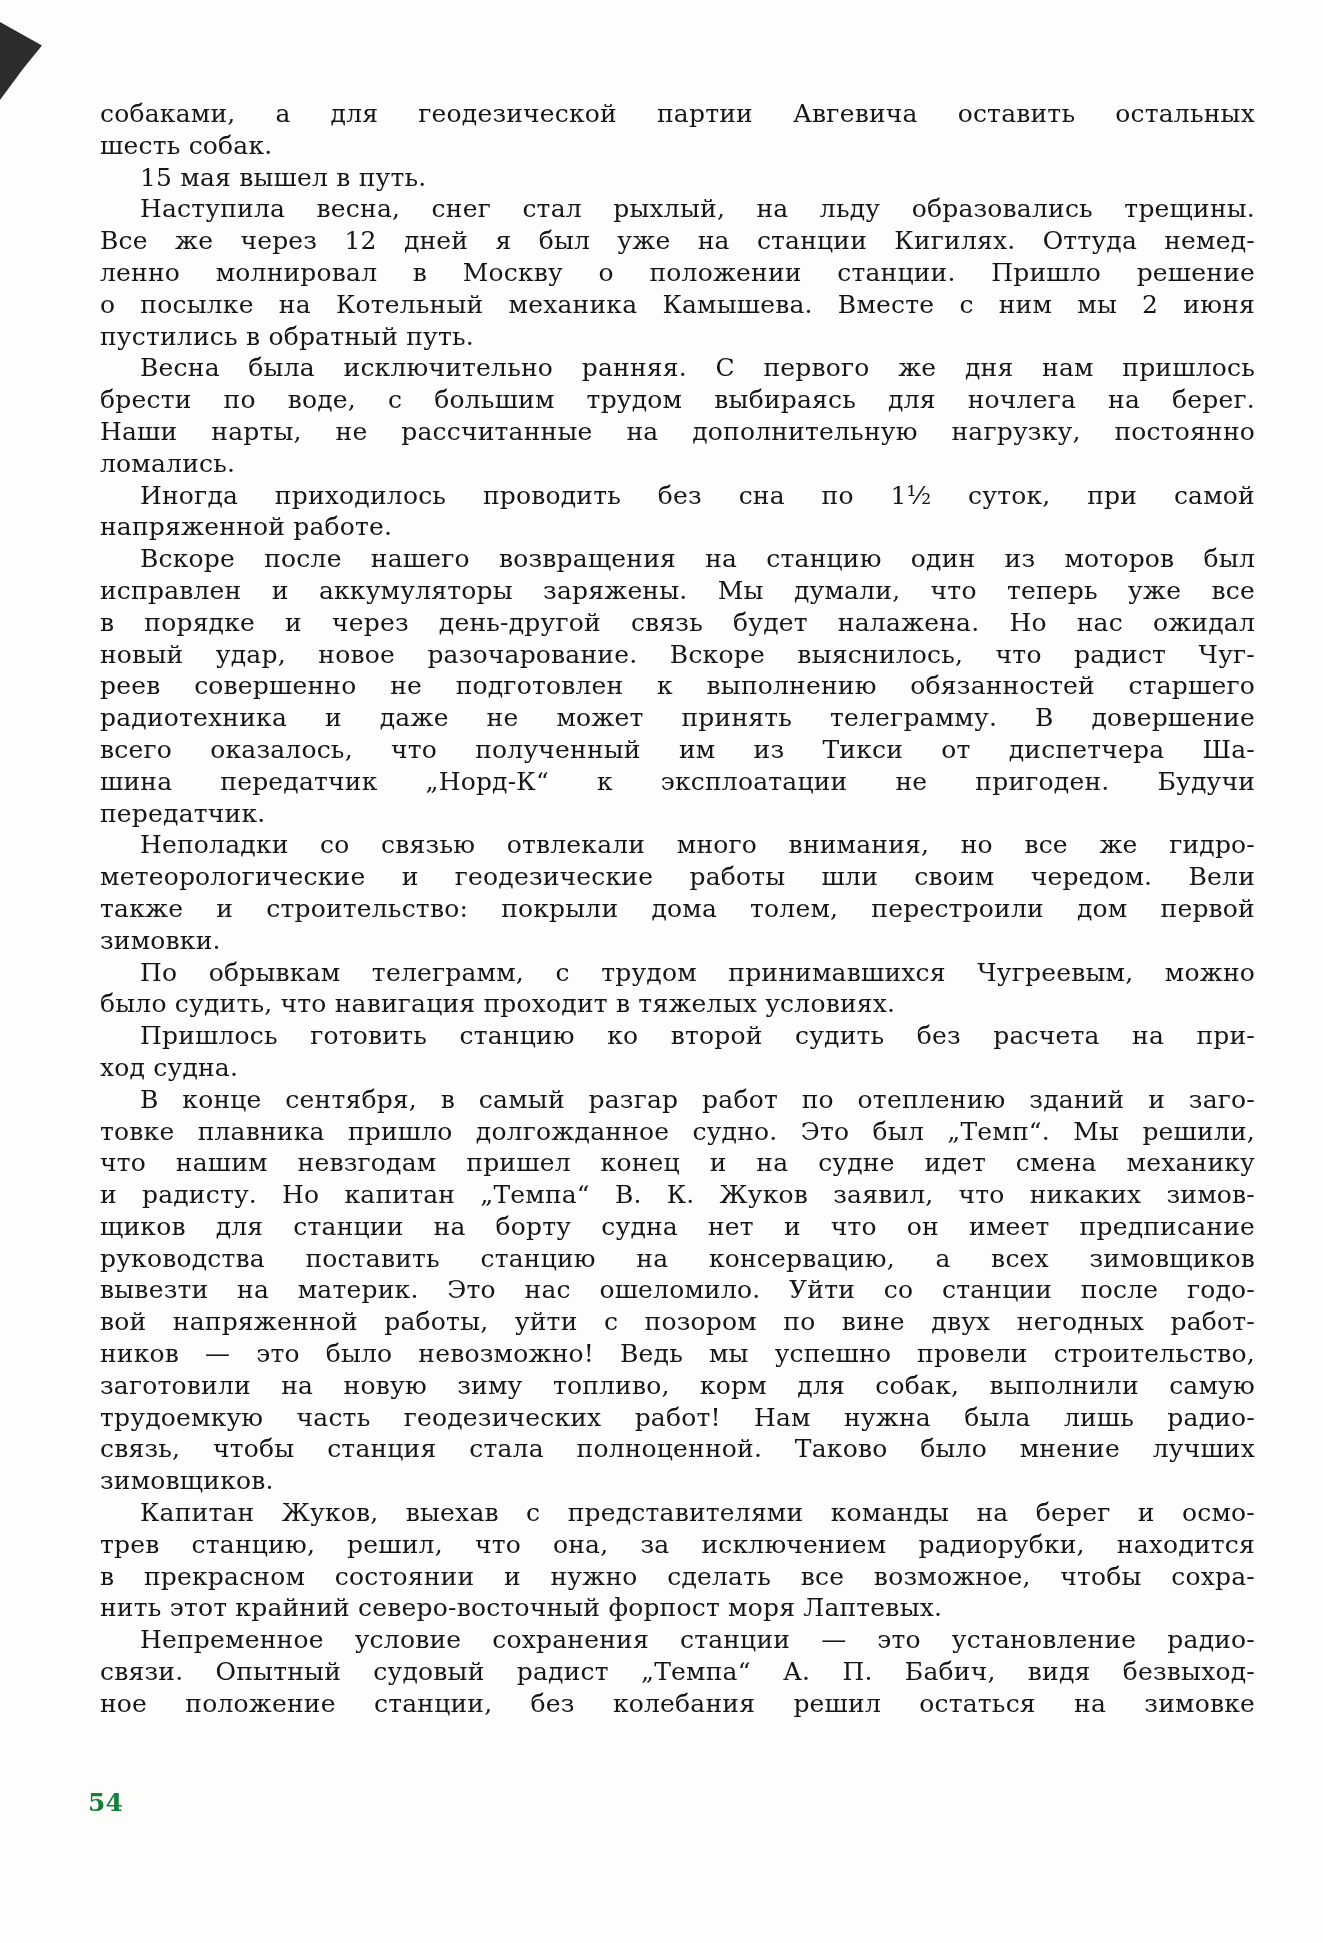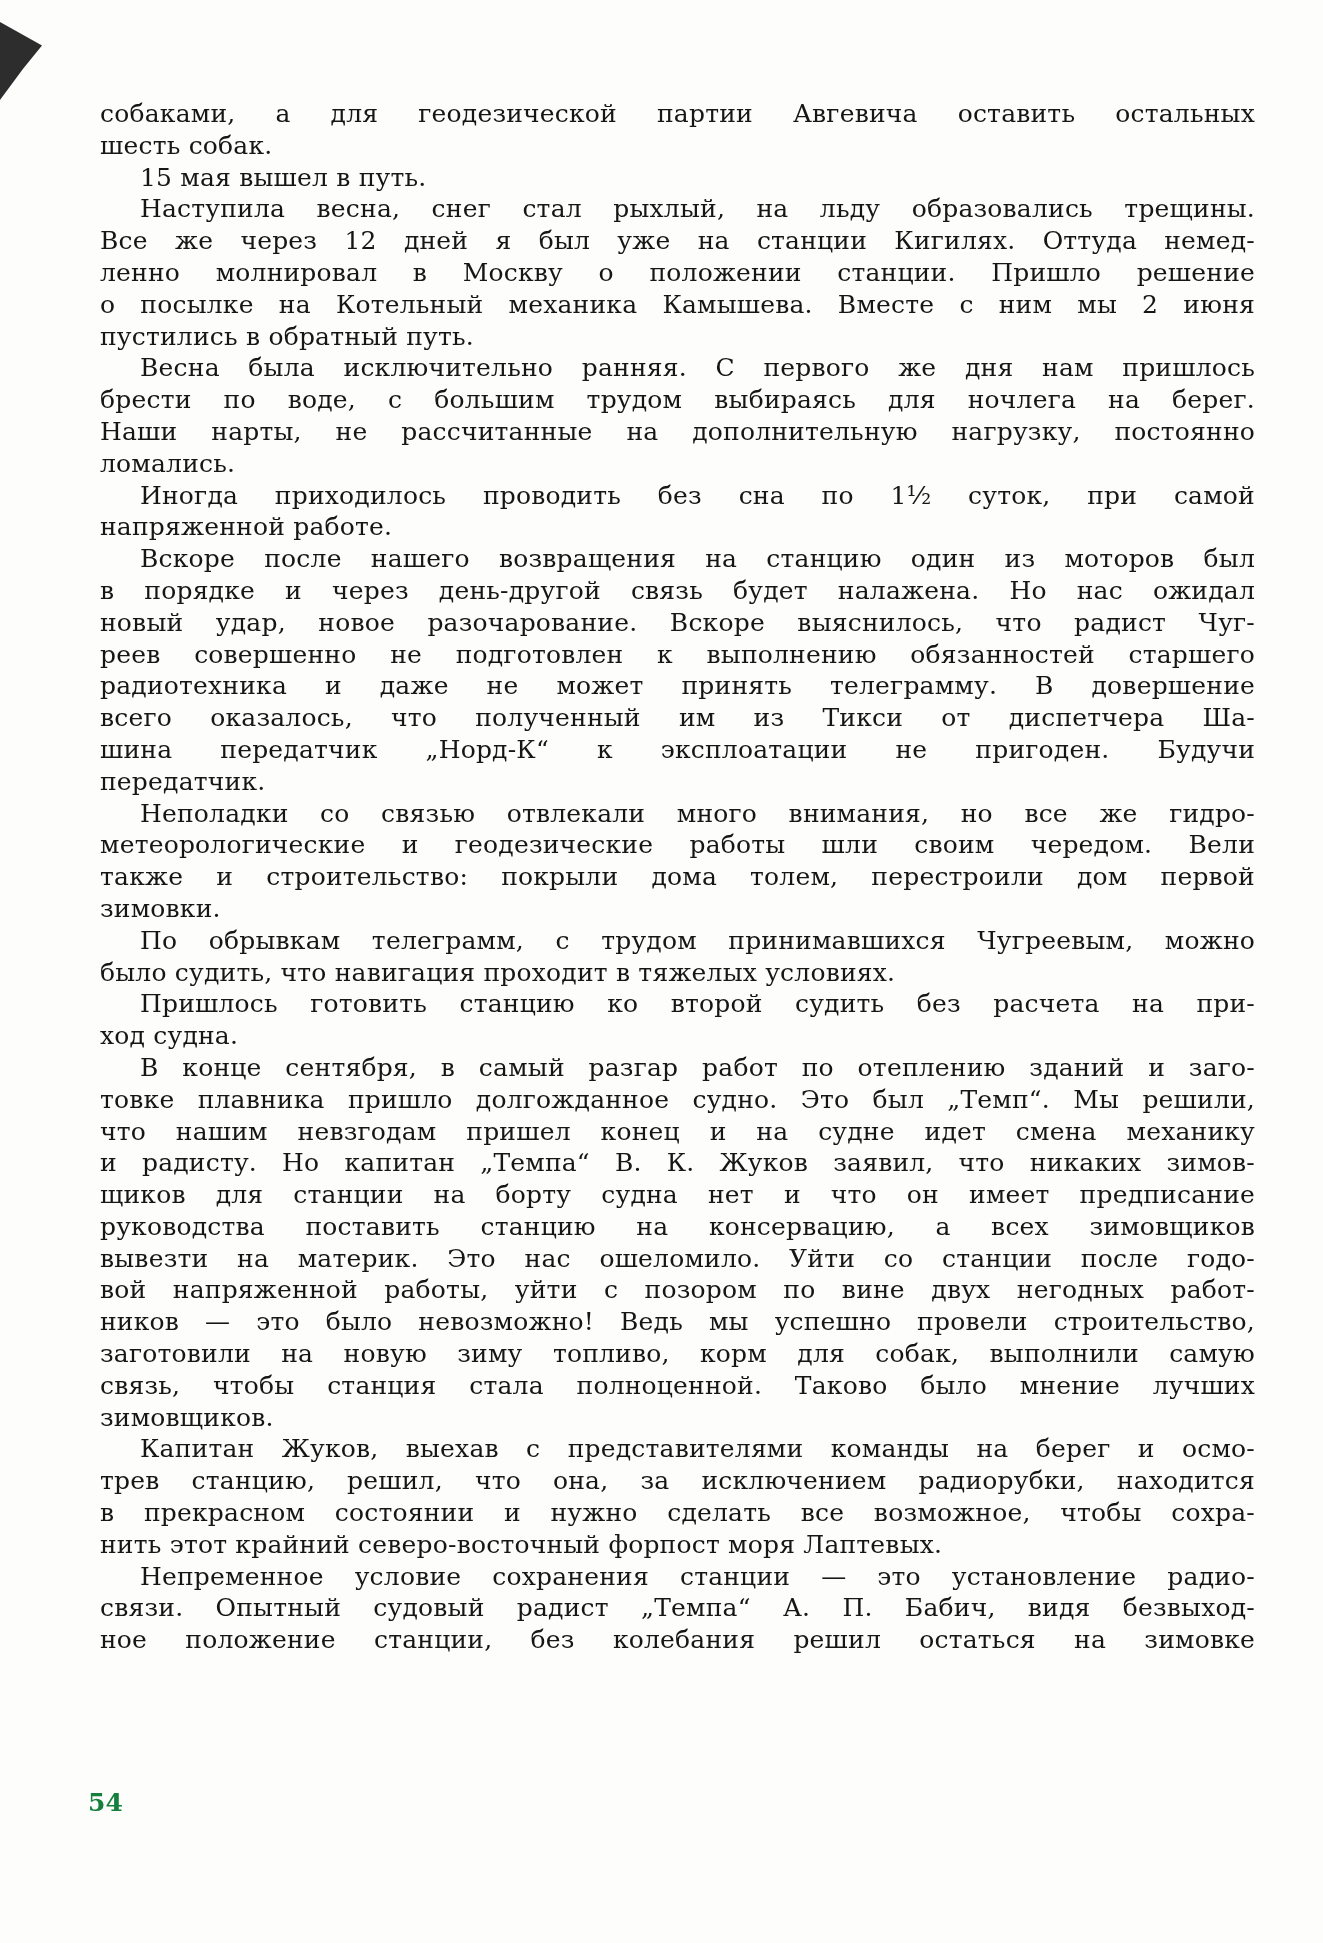--- a/index.html
+++ b/index.html
@@ -61,20 +61,21 @@
       <div class="line">ленно молнировал в Москву о положении станции. Пришло решение</div>
       <div class="line">о посылке на Котельный механика Камышева. Вместе с ним мы 2 июня</div>
       <div class="line ragged">пустились в обратный путь.</div>
       <div class="line indent">Весна была исключительно ранняя. С первого же дня нам пришлось</div>
       <div class="line">брести по воде, с большим трудом выбираясь для ночлега на берег.</div>
       <div class="line">Наши нарты, не рассчитанные на дополнительную нагрузку, постоянно</div>
       <div class="line ragged">ломались.</div>
       <div class="line indent">Иногда приходилось проводить без сна по 1¹⁄₂ суток, при самой</div>
       <div class="line ragged">напряженной работе.</div>
       <div class="line indent">Вскоре после нашего возвращения на станцию один из моторов был</div>
+      <div class="line">исправлен и аккумуляторы заряжены. Мы думали, что теперь уже все</div>
       <div class="line">в порядке и через день-другой связь будет налажена. Но нас ожидал</div>
       <div class="line">новый удар, новое разочарование. Вскоре выяснилось, что радист Чуг-</div>
       <div class="line">реев совершенно не подготовлен к выполнению обязанностей старшего</div>
       <div class="line">радиотехника и даже не может принять телеграмму. В довершение</div>
       <div class="line">всего оказалось, что полученный им из Тикси от диспетчера Ша-</div>
       <div class="line">шина передатчик „Норд-К“ к эксплоатации не пригоден. Будучи</div>
       <div class="line ragged">передатчик.</div>
       <div class="line indent">Неполадки со связью отвлекали много внимания, но все же гидро-</div>
       <div class="line">метеорологические и геодезические работы шли своим чередом. Вели</div>
       <div class="line">также и строительство: покрыли дома толем, перестроили дом первой</div>
@@ -86,20 +87,21 @@
       <div class="line indent">В конце сентября, в самый разгар работ по отеплению зданий и заго-</div>
       <div class="line">товке плавника пришло долгожданное судно. Это был „Темп“. Мы решили,</div>
       <div class="line">что нашим невзгодам пришел конец и на судне идет смена механику</div>
       <div class="line">и радисту. Но капитан „Темпа“ В. К. Жуков заявил, что никаких зимов-</div>
       <div class="line">щиков для станции на борту судна нет и что он имеет предписание</div>
       <div class="line">руководства поставить станцию на консервацию, а всех зимовщиков</div>
       <div class="line">вывезти на материк. Это нас ошеломило. Уйти со станции после годо-</div>
       <div class="line">вой напряженной работы, уйти с позором по вине двух негодных работ-</div>
       <div class="line">ников — это было невозможно! Ведь мы успешно провели строительство,</div>
       <div class="line">заготовили на новую зиму топливо, корм для собак, выполнили самую</div>
+      <div class="line">трудоемкую часть геодезических работ! Нам нужна была лишь радио-</div>
       <div class="line">связь, чтобы станция стала полноценной. Таково было мнение лучших</div>
       <div class="line ragged">зимовщиков.</div>
       <div class="line indent">Капитан Жуков, выехав с представителями команды на берег и осмо-</div>
       <div class="line">трев станцию, решил, что она, за исключением радиорубки, находится</div>
       <div class="line">в прекрасном состоянии и нужно сделать все возможное, чтобы сохра-</div>
       <div class="line ragged">нить этот крайний северо-восточный форпост моря Лаптевых.</div>
       <div class="line indent">Непременное условие сохранения станции — это установление радио-</div>
       <div class="line">связи. Опытный судовый радист „Темпа“ А. П. Бабич, видя безвыход-</div>
       <div class="line">ное положение станции, без колебания решил остаться на зимовке</div>
     </div>

